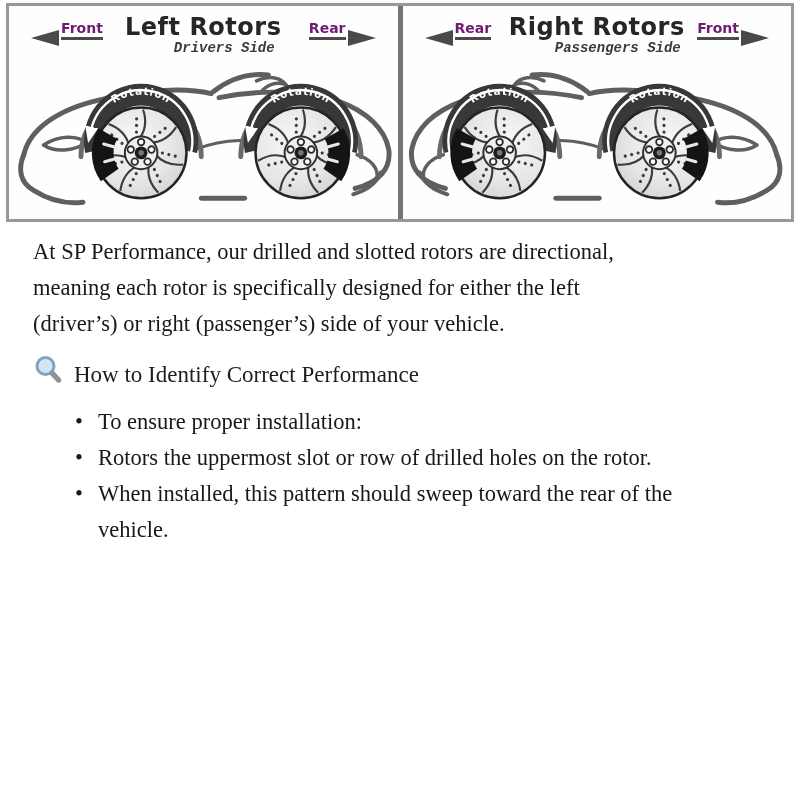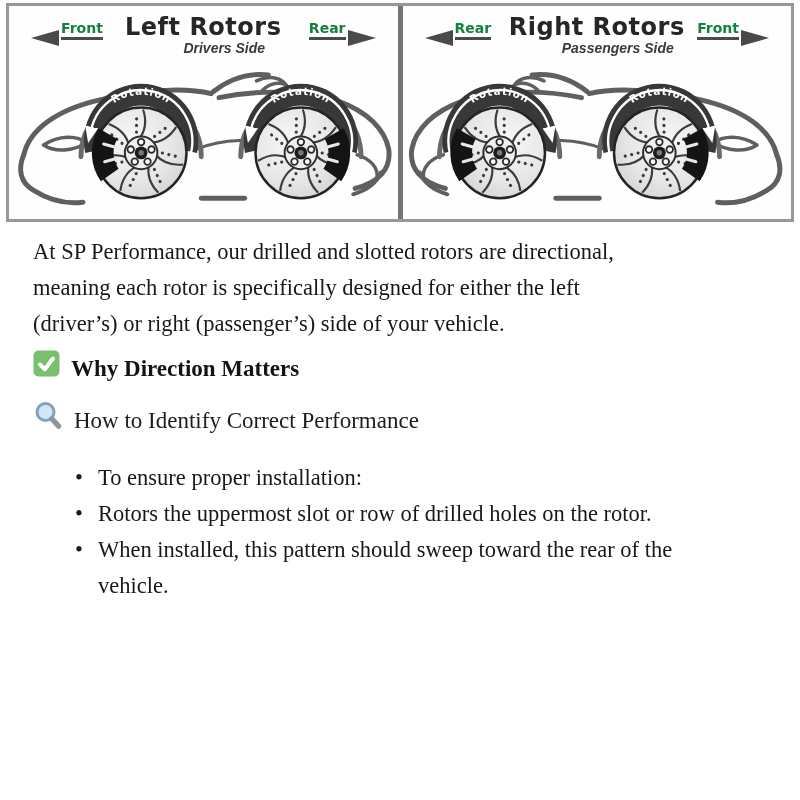--- a/index.html
+++ b/index.html
@@ -20,27 +20,27 @@
   .panel { flex:1 1 0; display:flex; flex-direction:column; min-width:0; }
   .panel + .panel { border-left:5px solid #757575; }
 
   .panel-header { position:relative; text-align:center; padding-top:8px; height:66px; }
   .panel-title {
     font-family:"DejaVu Sans", sans-serif;
     font-weight:bold; font-size:24px; line-height:26px; color:#262626;
     letter-spacing:0.5px;
   }
   .panel-subtitle {
-    font-family:Liberation Sans, sans-serif;
+    font-family:Liberation Mono, monospace;
     font-weight:bold; font-style:italic; font-size:14px; color:#3a3a3a;padding-left:42px;
   }
   .dir {
     position:absolute; top:14px;
     font-family:"DejaVu Sans", sans-serif;
-    font-weight:bold; font-size:14px; color:#15803d;
+    font-weight:bold; font-size:14px; color:#701a75;
     padding-bottom:1px; border-bottom:3px solid #4a4a4a;
   }
   .dir-left  { left:52px; }
   .dir-right { right:52px; }
   .dir-left::before, .dir-right::after {
     content:""; position:absolute; bottom:-9px;
     border-top:8px solid transparent; border-bottom:8px solid transparent;
   }
   .dir-left::before  { left:-30px;  border-right:28px solid #4a4a4a; }
   .dir-right::after  { right:-30px; border-left:28px solid #4a4a4a; }
@@ -63,21 +63,21 @@
     display:flex; align-items:center; gap:11px;
     font-size:23px; line-height:36px; font-weight:bold; color:#141414;
   }
   h2.h-matters { margin-top:8px; }
   h2.h-orient  { margin-top:12px; font-weight:normal; color:#1d1d1d; }
 
   .lead { margin-top:6px; }
 
   ul { list-style:none; padding-left:40px; }
   ul.list-1 { margin-top:6px; }
-  ul.list-2 { margin-top:18px; }
+  ul.list-2 { margin-top:8px; }
   li { position:relative; padding-left:25px; white-space:pre-line; }
   li::before { content:"\2022"; position:absolute; left:2px; top:0; }
 
   .check-icon, .mag-icon { flex:0 0 auto; display:inline-block; }
 </style>
 </head>
 <body>
 
 <svg width="0" height="0" style="position:absolute" aria-hidden="true">
   <defs>
@@ -204,29 +204,20 @@
     </div>
   </div>
 </div>
 
 <div class="content">
 
   <p class="intro ml">At SP Performance, our drilled and slotted rotors are directional,
 meaning each rotor is specifically designed for either the left
 (driver’s) or right (passenger’s) side of your vehicle.</p>
 
-  <h2 class="h-matters">
-    <span class="check-icon">
-      <svg width="27" height="27" viewBox="0 0 27 27">
-        <rect x="0.5" y="0.5" width="26" height="26" rx="5" fill="#77c06e"></rect>
-        <polyline points="7,14.5 11.8,19.3 20,8.5" fill="none" stroke="#ffffff" stroke-width="4" stroke-linecap="round" stroke-linejoin="round"></polyline>
-      </svg>
-    </span>
-    <span>Why Direction Matters</span>
-  </h2>
 
 
 
   <h2 class="h-orient">
     <span class="mag-icon">
       <svg width="30" height="31" viewBox="0 0 30 31">
         <circle cx="12.5" cy="12" r="8.5" fill="#d3e6f6" stroke="#7fa3c0" stroke-width="3"></circle>
         <line x1="19" y1="19" x2="25.5" y2="26" stroke="#8c959e" stroke-width="5.5" stroke-linecap="round"></line>
       </svg>
     </span>

